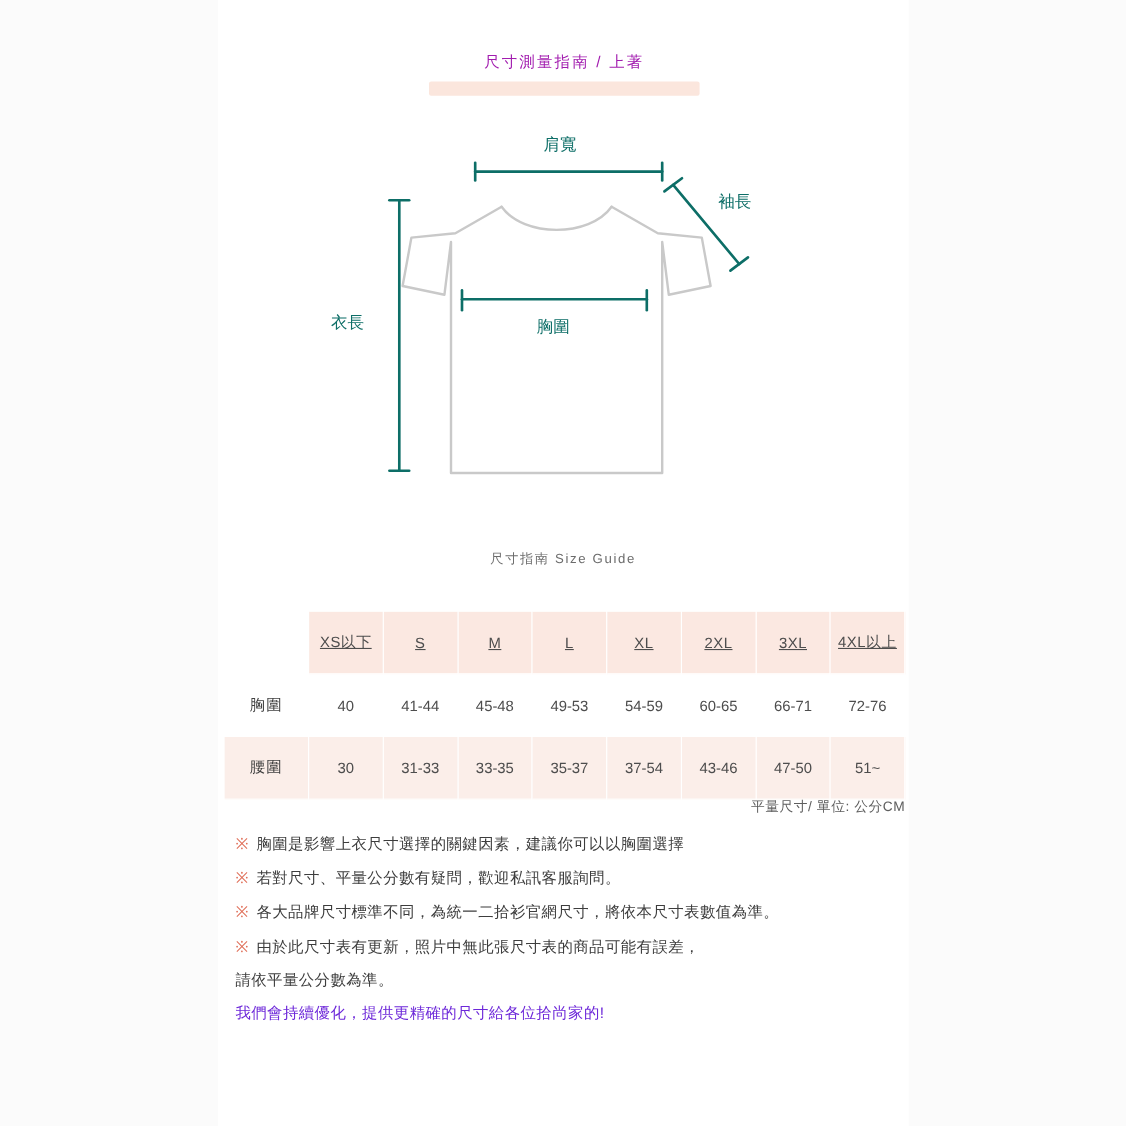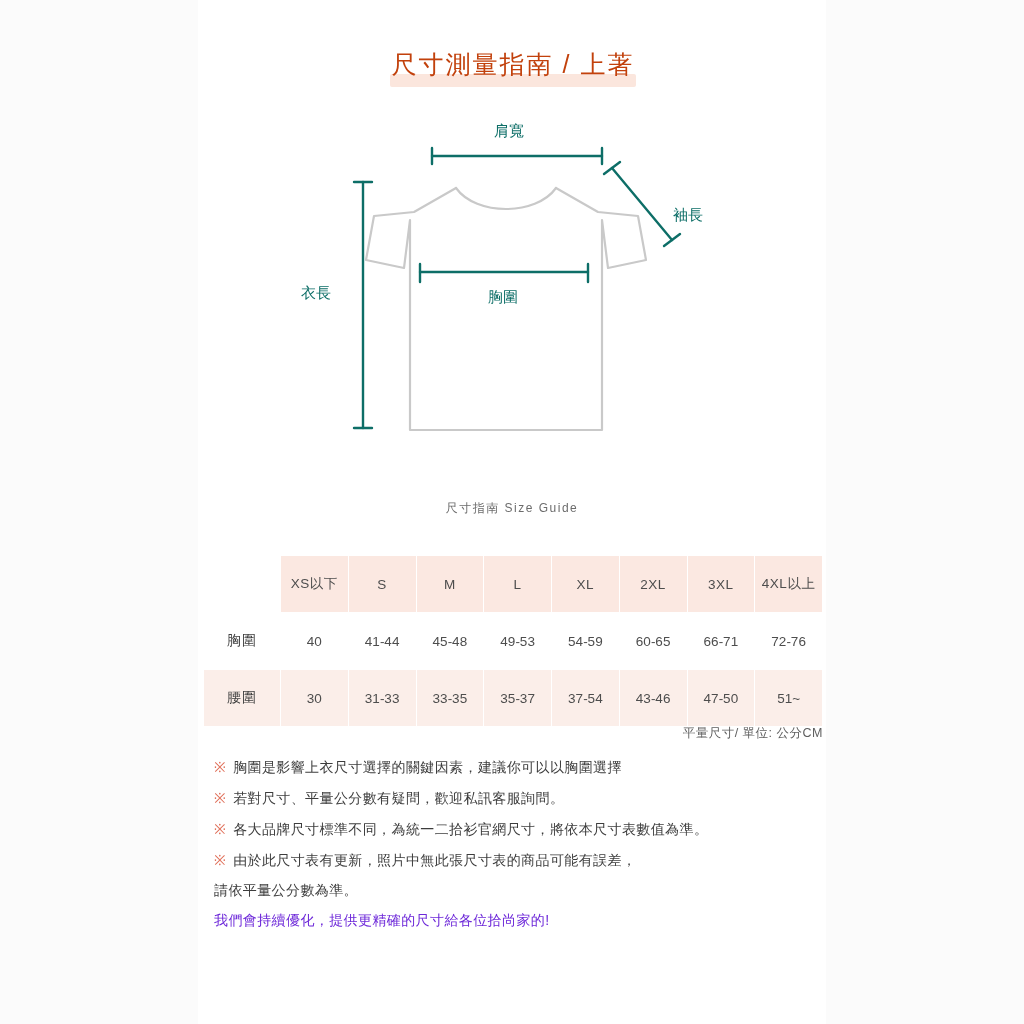--- a/index.html
+++ b/index.html
@@ -50,43 +50,43 @@
     left: 192px;
     top: 74px;
     width: 246px;
     height: 13px;
     background: #fbe6dd;
     border-radius: 2px;
   }
   .title-text {
     position: relative;
     z-index: 2;
-    font-size: 25px;
+    font-size: 14px;
     letter-spacing: 2px;
-    color: #c2410c;
+    color: #a21caf;
     white-space: nowrap;
   }
 
   
   .diagram {
     position: absolute;
     left: 0;
     top: 100px;
     width: 628px;
     height: 370px;
   }
   .diag-label {
     position: absolute;
     font-size: 15px;
     color: #0d6e67;
     white-space: nowrap;
     font-family: Liberation Mono, monospace;
   }
   .lbl-shoulder { left: 296px; top: 22px; }
-  .lbl-sleeve  { left: 475px; top: 74px; margin-top: 32px; }
+  .lbl-sleeve  { left: 455px; top: 74px; }
   .lbl-length  { left: 103px; top: 184px; }
   .lbl-bust    { left: 290px; top: 188px; }
 
   
   .sizeguide-heading {
     position: absolute;
     left: 0;
     top: 500px;
     width: 628px;
     text-align: center;
@@ -113,20 +113,21 @@
     font-size: 13.5px;
     color: #4d4d4d;
     height: 54px;
     font-weight: normal;
     border: 1px solid #ffffff;
   }
   table.size-table thead th {
     background: #fbe8e1;
     color: #4d4d4d;
     letter-spacing: 0.5px;
+    text-decoration: underline;
   }
   table.size-table tbody tr.row-a td { background: #ffffff; }
   table.size-table tbody tr.row-b td { background: #fbeee9; }
   table.size-table .rowhead {
     background: transparent !important;
     width: 74px;
     font-size: 14px;
     color: #3f3f3f;
     letter-spacing: 1px;
   }

